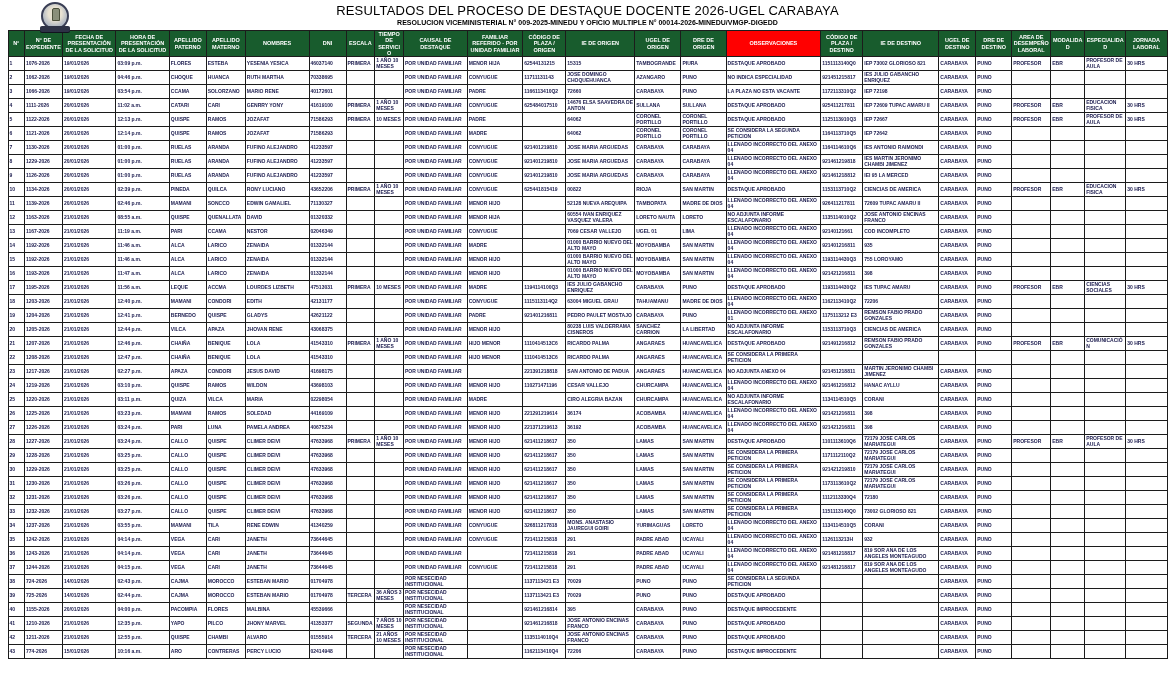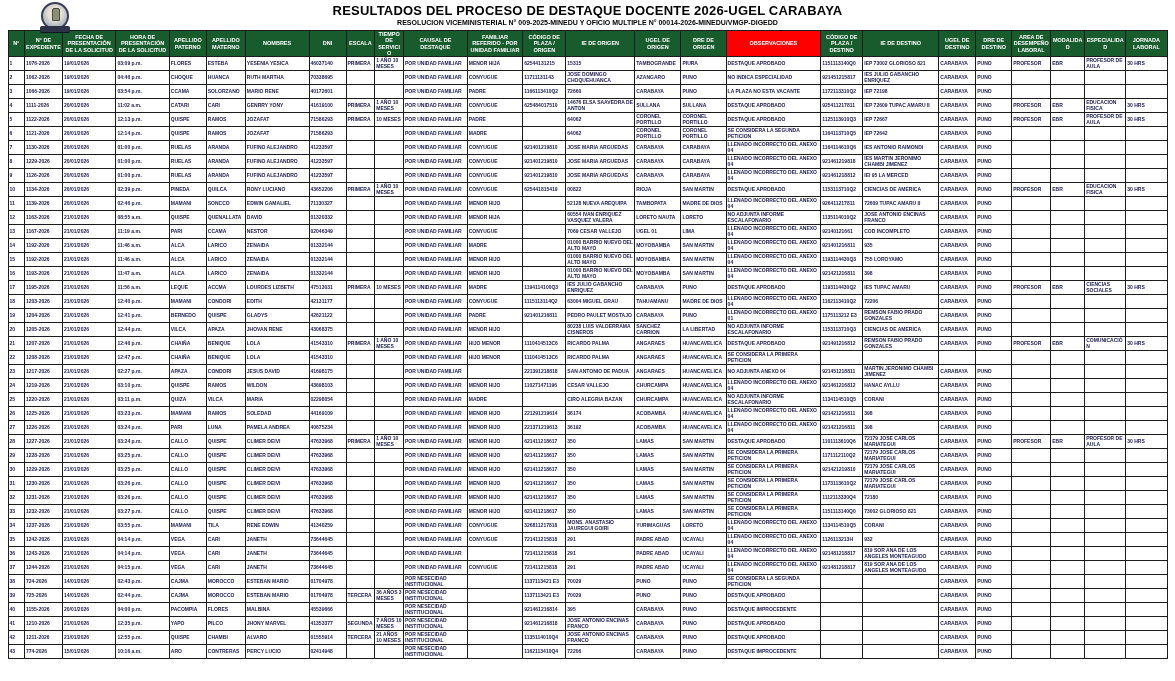--- a/index.html
+++ b/index.html
@@ -26,21 +26,21 @@
     content:"";position:absolute;left:9px;top:4px;width:6px;height:11px;
     background:#8a8f7a;border:1px solid #4a4f3a;border-radius:2px 2px 0 0;
   }
   .seal .banner{
     width:30px;height:6px;background:#2d3246;border-radius:2px;
     margin-top:-4px;position:relative;z-index:2;
     box-shadow:0 1px 0 #11131f;
   }
   .titles{ text-align:center; padding-top:3px; }
   .title{
-    font-size:13px;font-weight:bold;color:#000;letter-spacing:.2px;
+    font-size:13px;font-weight:normal;color:#000;letter-spacing:.2px;
   }
   .subtitle{
     font-size:7px;font-weight:bold;color:#000;margin-top:1px;
   }
   table.results{
     border-collapse:collapse;
     table-layout:fixed;
     margin:2px auto 0 auto;
     width:1160px;
   }

